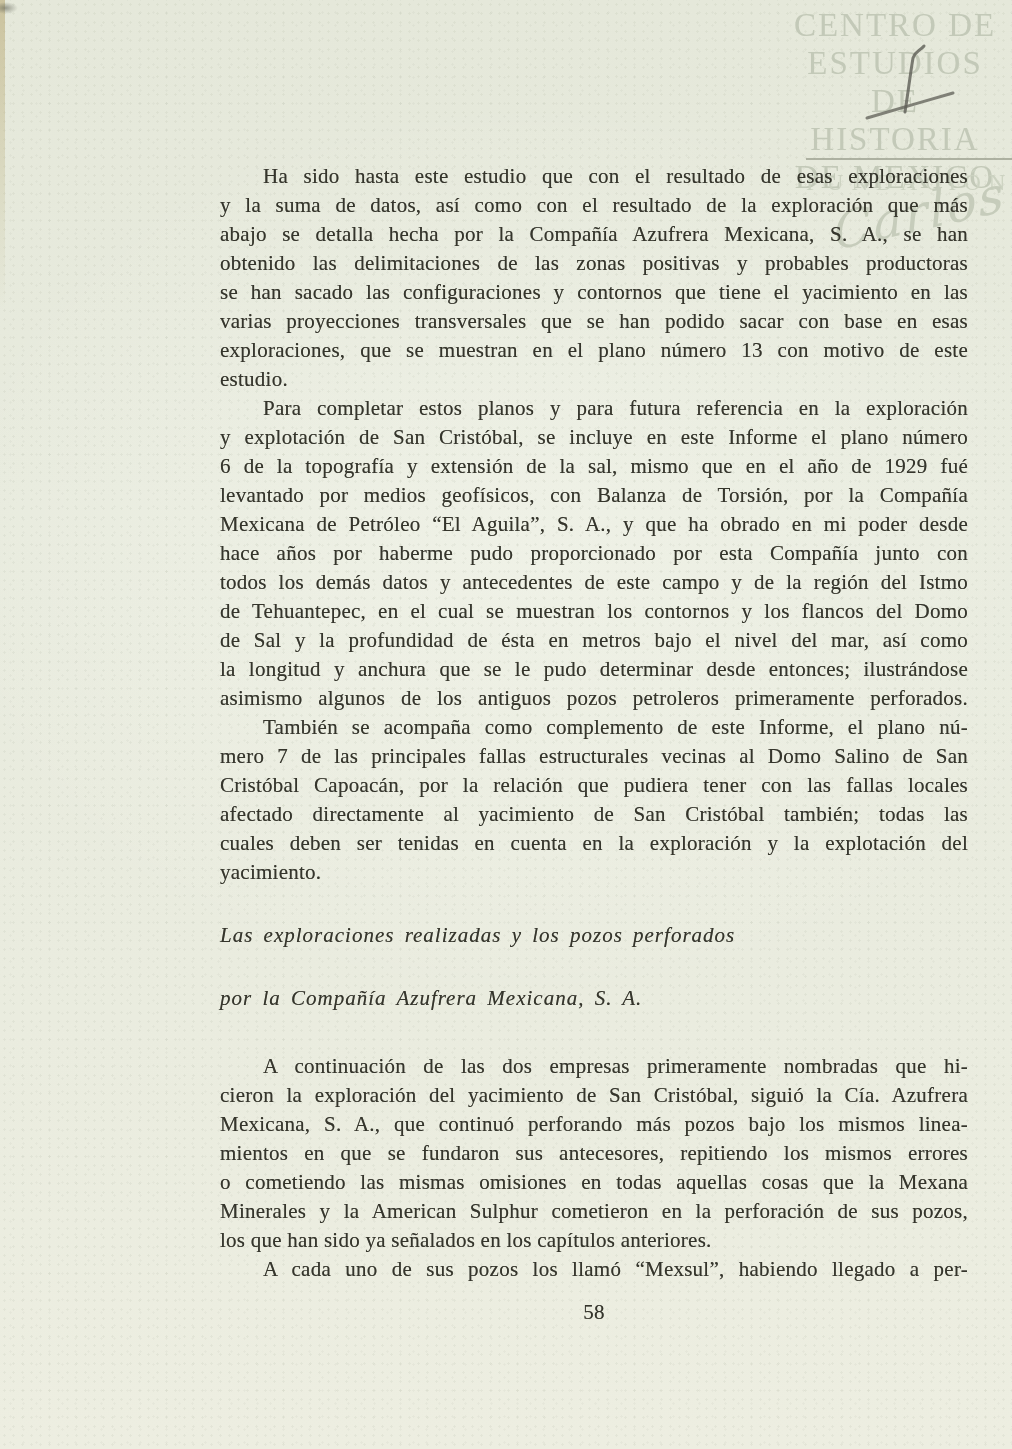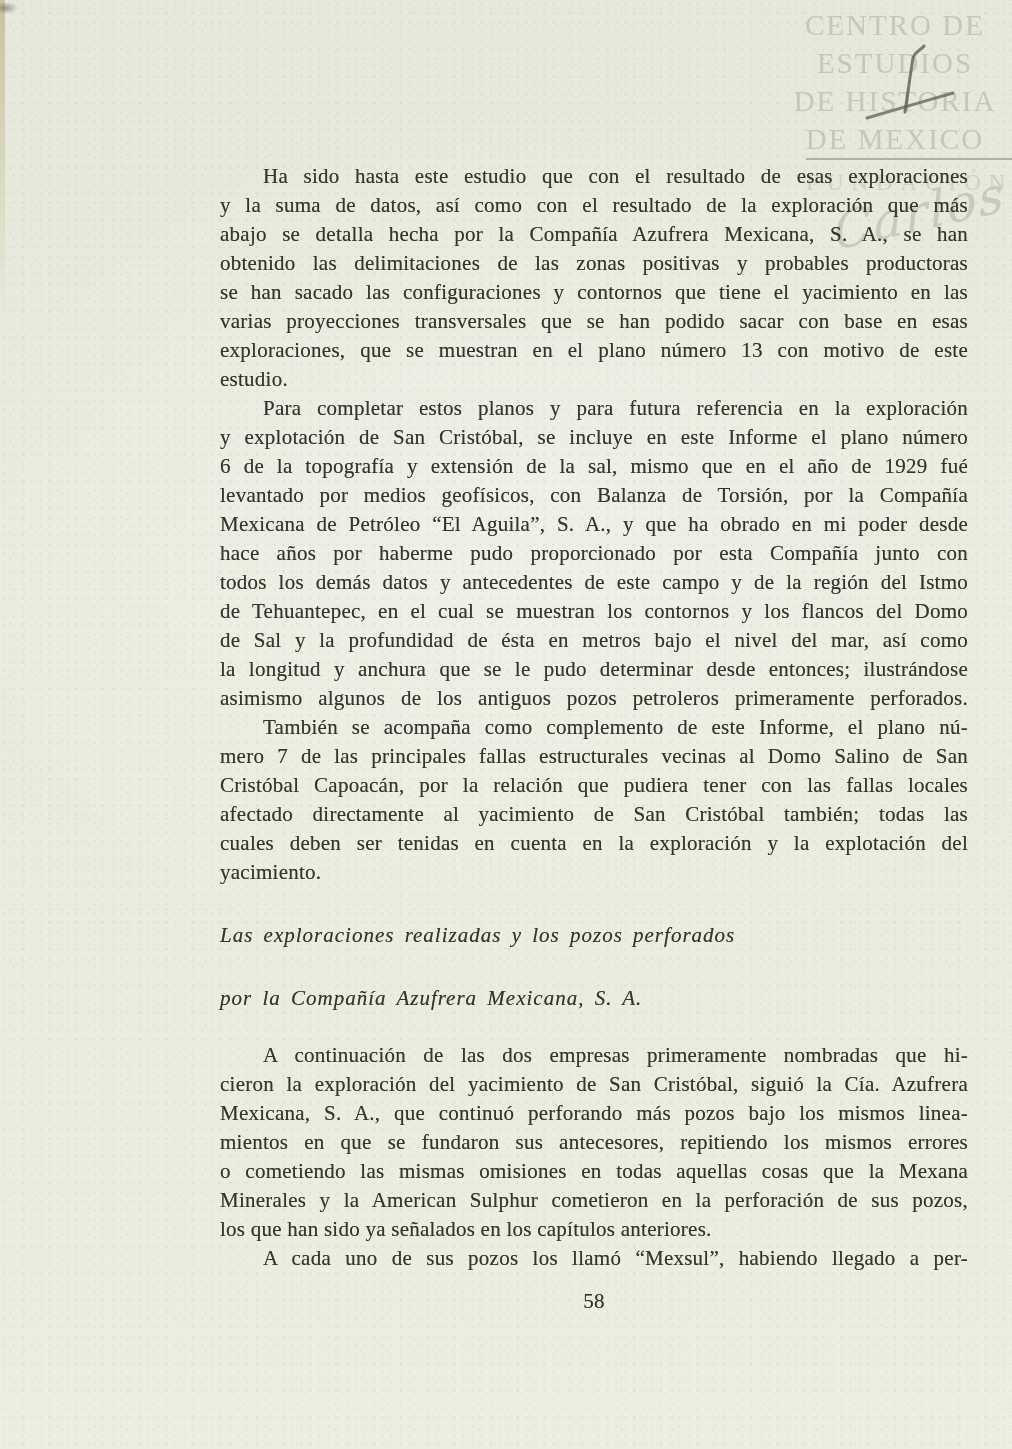--- a/index.html
+++ b/index.html
@@ -34,21 +34,21 @@
   }
   .corner-speck {
     position: absolute; left: 0; top: 2px; width: 18px; height: 12px; z-index: 1;
     background: radial-gradient(ellipse at 30% 50%, rgba(88,90,78,0.55), rgba(88,90,78,0) 70%);
   }
 
   
   .wm-institution {
     position: absolute; left: 793px; top: 6px; width: 204px; z-index: 2;
     text-align: center; color: #c3c9b8;
-    font-size: 29px; line-height: 38px; letter-spacing: 2px;
+    font-size: 33px; line-height: 38px; letter-spacing: 2px;
     font-family: "Liberation Serif", serif;
   }
   .wm-divider {
     position: absolute; left: 806px; top: 158px; width: 206px; height: 0; z-index: 2;
     border-top: 2px solid rgba(125,131,113,0.55);
   }
   .wm-foundation {
     position: absolute; left: 806px; top: 170px; z-index: 2;
     color: #ccd2c1; font-size: 23px; letter-spacing: 8px; white-space: nowrap;
     font-family: "Liberation Serif", serif;
@@ -76,21 +76,21 @@
   .para .tline.first { text-indent: 43px; }
   .para .tline.last { text-align-last: left; }
   .para.full-last .tline.last { text-align-last: justify; }
 
   .heading { margin-top: 12px; font-style: italic; }
   .heading .tline {
     text-align: left; text-align-last: left;
     line-height: 28.5px; word-spacing: 4px; letter-spacing: 1px; margin-top: 34px;
   }
 
-  .para.after-heading { margin-top: 29px; }
+  .para.after-heading { margin-top: 40px; }
 
   .pagenum {
     margin-top: 14px;
     text-align-last: center;
     font-size: 21px;
   }
 </style>
 </head>
 <body>
 

